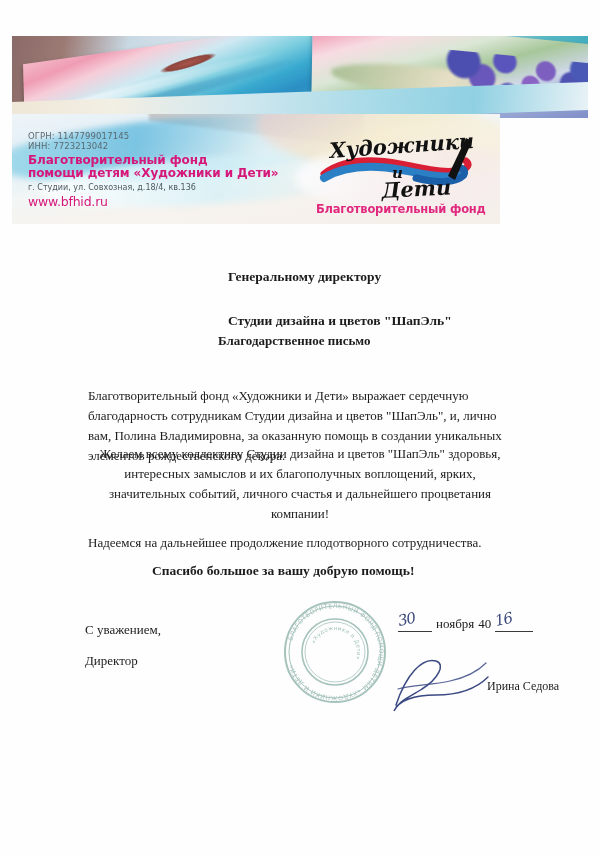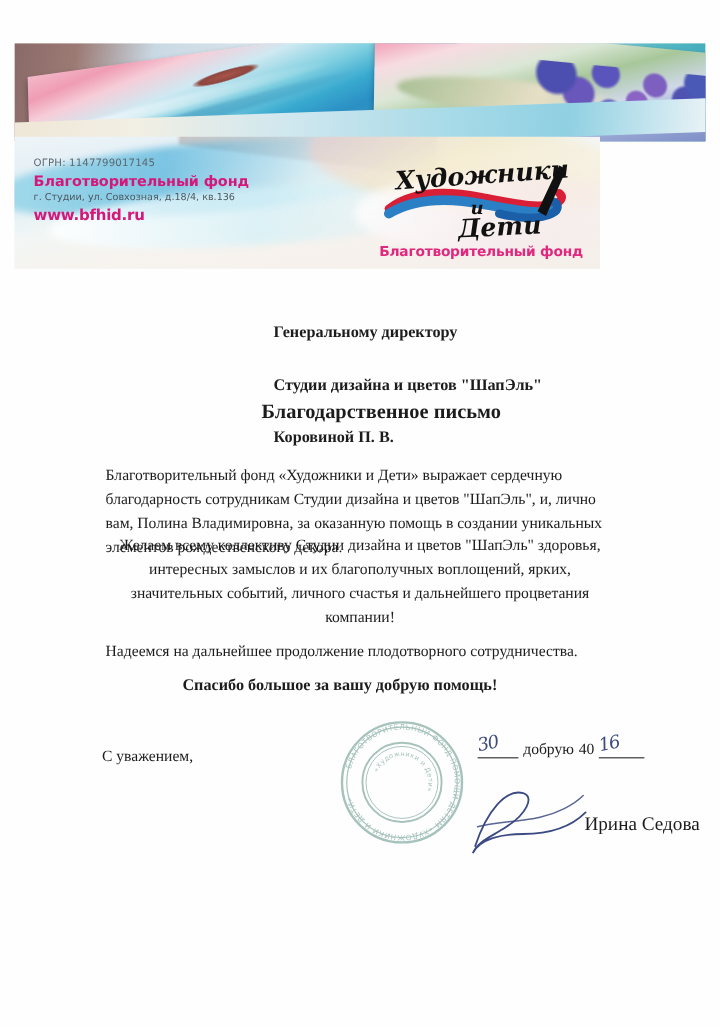--- a/index.html
+++ b/index.html
@@ -66,54 +66,54 @@
   .lh-edge{position:absolute;left:28%;top:-28%;width:44%;height:46%;
       background:linear-gradient(150deg,rgba(150,130,125,.55),rgba(180,160,155,.18) 70%,rgba(255,255,255,0));
       transform:skewY(7deg);filter:blur(1.5px);}
 
   
   .lh-text{position:absolute;left:16px;top:18px;line-height:1.12;
       font-family:"DejaVu Sans",sans-serif;}
   .lh-reg{font-size:8.5px;color:#5b6870;letter-spacing:.1px;white-space:nowrap;}
   .lh-name{font-size:12px;font-weight:bold;color:#d6177a;white-space:nowrap;margin-top:3px;letter-spacing:-.1px;}
   .lh-addr{font-size:8px;color:#4a5860;white-space:nowrap;margin-top:3px;}
-  .lh-site{font-size:12.5px;font-weight:bold;color:#d6177a;white-space:nowrap;margin-top:2px;letter-spacing:-.2px;}
+  .lh-site{font-size:12.5px;font-weight:normal;color:#d6177a;white-space:nowrap;margin-top:2px;letter-spacing:-.2px;}
 
   
   .logo{position:absolute;right:16px;top:16px;width:168px;height:86px;}
   .logo svg{display:block;}
   .logo-sub{position:absolute;left:0;bottom:0;width:100%;text-align:center;
       font-family:"DejaVu Sans",sans-serif;font-size:11.5px;font-weight:bold;color:#e0297e;
       letter-spacing:-.2px;white-space:nowrap;}
 
   
   .addressee{position:absolute;right:32px;top:244px;width:340px;text-align:left;
       font-size:13.5px;font-weight:bold;line-height:1.62;white-space:pre-line;}
-  .doc-title{position:absolute;left:218px;top:333px;font-size:17px;font-weight:bold;}
+  .doc-title{position:absolute;left:218px;top:333px;font-size:13px;font-weight:bold;}
 
   .para{position:absolute;left:88px;width:424px;font-size:13px;line-height:1.55;text-align:left;}
   .p1{top:386px;}
   .p2{top:444px;text-align:center;}
   .p3{top:533px;}
   .p4{top:561px;font-weight:bold;font-size:13.5px;left:152px;width:380px;}
 
   .sig-left{position:absolute;left:85px;top:615px;font-size:13px;line-height:2.38;}
   .sig-line{white-space:nowrap;}
 
   
   .dateline{position:absolute;left:398px;top:616px;font-size:13px;
       display:flex;align-items:flex-end;gap:4px;white-space:nowrap;}
   .blank{display:inline-block;border-bottom:1px solid #3a3a3a;height:13px;position:relative;}
   .blank.d1{width:34px;}
   .blank.d2{width:38px;}
   .hand{position:absolute;left:2px;bottom:1px;font-family:"DejaVu Serif",serif;
       font-size:15px;color:#3b4a7a;font-style:italic;transform:rotate(-12deg);
       transform-origin:left bottom;letter-spacing:-1px;}
 
-  .signer{position:absolute;left:487px;top:679px;font-size:16px;white-space:nowrap;}
+  .signer{position:absolute;left:487px;top:679px;font-size:12px;white-space:nowrap;}
 
   
   .signature{position:absolute;left:392px;top:655px;width:120px;height:62px;pointer-events:none;}
   .stamp{position:absolute;left:279px;top:596px;width:112px;height:112px;pointer-events:none;opacity:.62;}
 </style>
 </head>
 <body>
 
 <div id="page">
 
@@ -133,21 +133,23 @@
 
   <div class="letterhead">
     <div class="lh-edge"></div>
     <div class="lh-wash1"></div>
     <div class="lh-wash2"></div>
     <div class="lh-wash3"></div>
     <div class="lh-wash4"></div>
 
     <div class="lh-text">
       <div class="lh-reg">ОГРН: 1147799017145</div>
+      <div class="lh-reg">ИНН: 7723213042</div>
       <div class="lh-name">Благотворительный фонд</div>
+      <div class="lh-name" style="margin-top:0;">помощи детям «Художники и Дети»</div>
       <div class="lh-addr">г. Студии, ул. Совхозная, д.18/4, кв.136</div>
       <div class="lh-site">www.bfhid.ru</div>
     </div>
 
     <div class="logo">
       <svg width="168" height="72" viewBox="0 0 168 72">
         <path d="M8 44 C 26 30, 52 28, 84 34 C 112 39, 128 44, 146 40 C 152 38, 154 34, 150 31" stroke="#d81f35" stroke-width="7" fill="none" stroke-linecap="round"></path>
         <path d="M8 48 C 28 36, 54 34, 86 40 C 114 45, 130 49, 147 45" stroke="#2b7fc4" stroke-width="8" fill="none" stroke-linecap="round"></path>
         <path d="M100 48 C 116 52, 132 54, 144 48 C 150 45, 150 40, 145 38" stroke="#1a5fa8" stroke-width="7" fill="none" stroke-linecap="round"></path>
         <path d="M150 8 L 132 46 L 139 50 L 156 11 Z" fill="#111111"></path>
@@ -155,39 +157,39 @@
         <text x="76" y="48" font-family="DejaVu Serif, serif" font-size="15" font-style="italic" font-weight="bold" fill="#111111">и</text>
         <text x="66" y="68" font-family="DejaVu Serif, serif" font-size="21" font-style="italic" font-weight="bold" fill="#111111" transform="rotate(-3 66 68)">Дети</text>
       </svg>
       <div class="logo-sub">Благотворительный фонд</div>
     </div>
   </div>
 
   <div class="addressee">
     <div>Генеральному директору</div>
     <div>Студии дизайна и цветов "ШапЭль"</div>
-    <div>Коровиной П. В.</div>
   </div>
 
   <div class="doc-title">Благодарственное письмо</div>
 
   <div class="para p1">Благотворительный фонд «Художники и Дети» выражает сердечную благодарность сотрудникам Студии дизайна и цветов "ШапЭль", и, лично вам, Полина Владимировна, за оказанную помощь в создании уникальных элементов рождественского декора.</div>
   <div class="para p2">Желаем всему коллективу Студии дизайна и цветов "ШапЭль" здоровья, интересных замыслов и их благополучных воплощений, ярких, значительных событий, личного счастья и дальнейшего процветания компании!</div>
   <div class="para p4">Спасибо большое за вашу добрую помощь!</div>
   <div class="para p3"> Надеемся на дальнейшее продолжение плодотворного сотрудничества.</div>
 
   <div class="sig-left">
     <div class="sig-line">С уважением,</div>
+    <div class="sig-line">Директор</div>
   </div>
 
   <div class="dateline">
     <span class="blank d1">
       <span class="hand">30</span>
     </span>
-    <span>добрую</span>
+    <span>ноября</span>
     <span>40</span>
     <span class="blank d2">
       <span class="hand">16</span>
     </span>
   </div>
 
   <div class="signer">Ирина Седова</div>
 
   <svg class="signature" viewBox="0 0 120 62">
     <path d="M4 50 C 14 20, 30 2, 44 6 C 54 9, 46 24, 30 34 C 18 42, 6 46, 2 56

